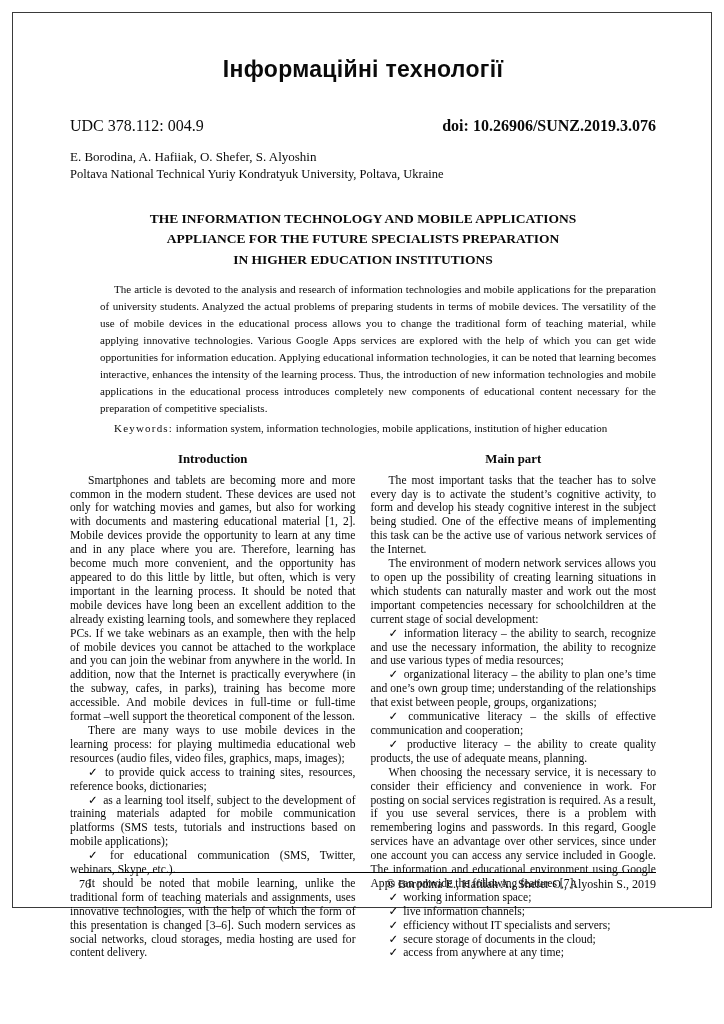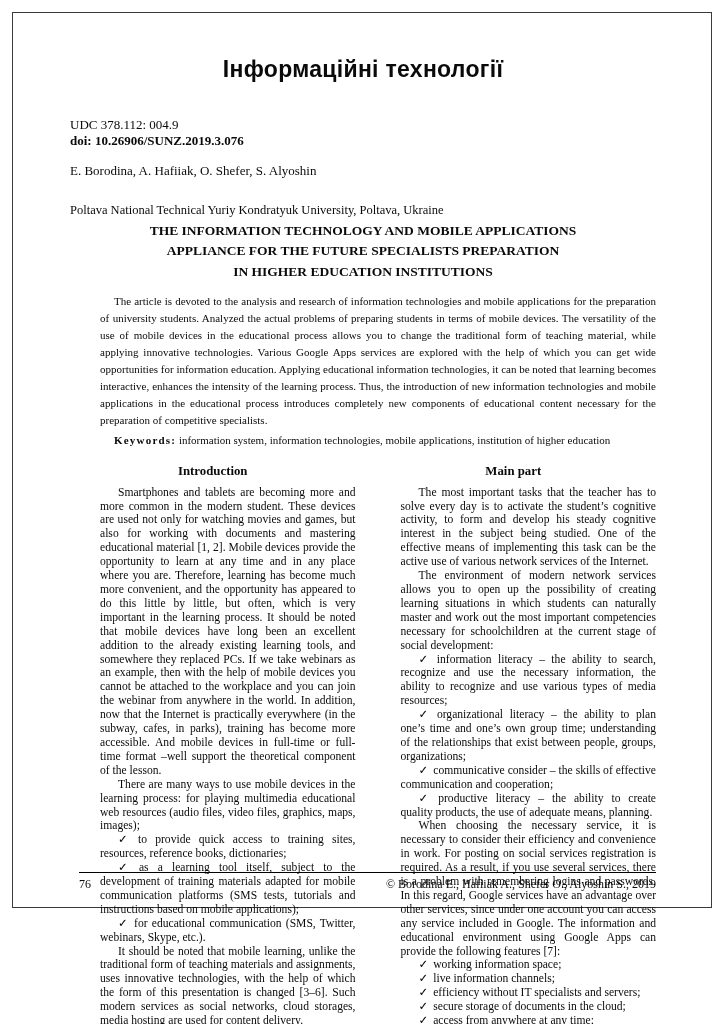--- a/index.html
+++ b/index.html
@@ -22,61 +22,60 @@
   .section-title {
     text-align: center;
     font-family: "Liberation Sans", sans-serif;
     font-weight: bold;
     font-size: 23px;
     letter-spacing: 0.3px;
   }
   .meta-row {
     display: flex; justify-content: space-between; align-items: baseline;
     margin-top: 34px;
-    font-size: 13px;
-    flex-direction: column;
+    font-size: 16px;
   }
   .doi { font-weight: bold; }
   .authors { margin-top: 14px; font-size: 13px; }
-  .affiliation { margin-top: 24px; font-size: 12.5px; }
+  .affiliation { margin-top: 2px; font-size: 12.5px; }
 
   .paper-title {
-    margin-top: 3px;
+    margin-top: 27px;
     text-align: center;
     font-size: 13.5px;
     font-weight: bold;
     line-height: 1.5;
   }
 
   .abstract {
     margin-top: 11px;
     margin-left: 30px;
     font-size: 11px;
     line-height: 17px;
     text-align: justify;
   }
   .abstract p { text-indent: 14px; }
   .abstract .keywords { margin-top: 3px; }
-  .kw-label { font-weight: bold; letter-spacing: 1.2px; margin-top: 13px; }
+  .kw-label { font-weight: normal; letter-spacing: 1.2px; margin-top: 13px; }
 
   .columns {
     display: flex;
     gap: 15px;
     margin-top: 13px;
     font-size: 11.6px;
     line-height: 13.9px;
   }
   .col { flex: 1; min-width: 0; text-align: justify; }
   .col h2 {
     text-align: center;
     font-size: 12.8px;
     font-weight: bold;
     margin: 3px 0 7px 0;
   }
-  .para { text-indent: 18px; margin-left: 30px; }
+  .para { text-indent: 18px; }
   .check { margin-right: 5px; }
 
   .footer {
     position: absolute;
     left: 70px; right: 68px; bottom: 28px;
     border-top: 1px solid #000;
     display: flex;
     justify-content: space-between;
     align-items: baseline;
     padding-top: 4px;
@@ -137,21 +136,21 @@
         <h2>Main part</h2>
         <p class="para">The most important tasks that the teacher has to solve every day is to activate the student’s cognitive activity, to form and develop his steady cognitive interest in the subject being studied. One of the effective means of implementing this task can be the active use of various network services of the Internet.</p>
         <p class="para">The environment of modern network services allows you to open up the possibility of creating learning situations in which students can naturally master and work out the most important competencies necessary for schoolchildren at the current stage of social development:</p>
         <p class="para item">
           <span class="check">✓</span><span>information literacy – the ability to search, recognize and use the necessary information, the ability to recognize and use various types of media resources;</span>
         </p>
         <p class="para item">
           <span class="check">✓</span><span>organizational literacy – the ability to plan one’s time and one’s own group time; understanding of the relationships that exist between people, groups, organizations;</span>
         </p>
         <p class="para item">
-          <span class="check">✓</span><span>communicative consider – the skills of effective communication and cooperation;</span>
+          <span class="check">✓</span><span>communicative literacy – the skills of effective communication and cooperation;</span>
         </p>
         <p class="para item">
           <span class="check">✓</span><span>productive literacy – the ability to create quality products, the use of adequate means, planning.</span>
         </p>
         <p class="para">When choosing the necessary service, it is necessary to consider their efficiency and convenience in work. For posting on social services registration is required. As a result, if you use several services, there is a problem with remembering logins and passwords. In this regard, Google services have an advantage over other services, since under one account you can access any service included in Google. The information and educational environment using Google Apps can provide the following features [7]:</p>
         <p class="para item">
           <span class="check">✓</span><span>working information space;</span>
         </p>
         <p class="para item">
           <span class="check">✓</span><span>live information channels;</span>

